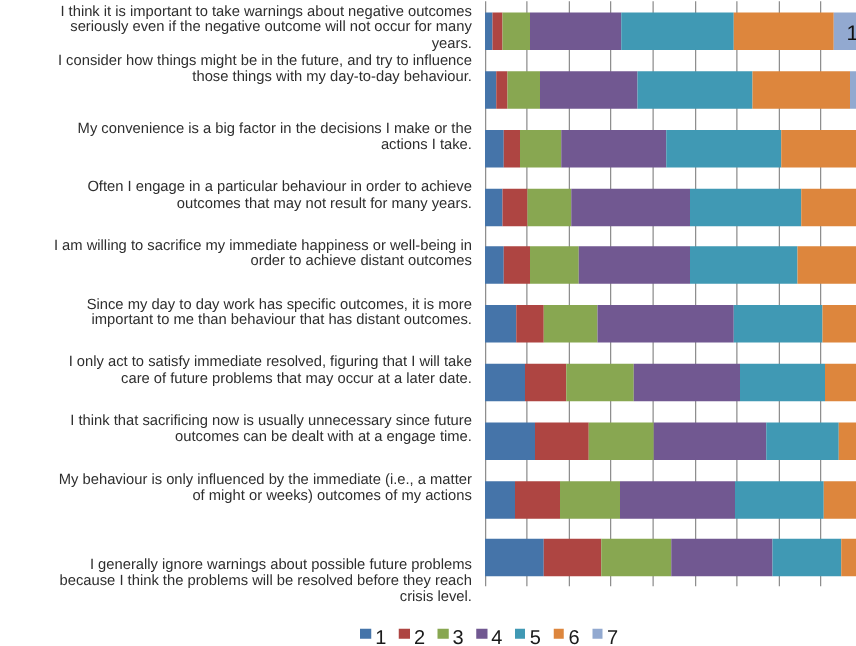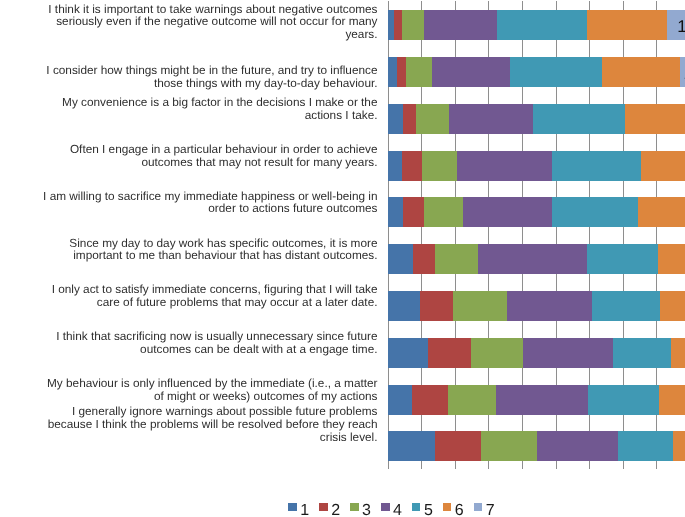--- a/index.html
+++ b/index.html
@@ -39,21 +39,21 @@
     <div class="seg" style="left:344.70px;top:10.20px;width:6.71px;background:#4574a9"></div>
     <div class="seg" style="left:351.41px;top:10.20px;width:8.06px;background:#ae4542"></div>
     <div class="seg" style="left:359.47px;top:10.20px;width:21.15px;background:#88a751"></div>
     <div class="seg" style="left:380.62px;top:10.20px;width:73.85px;background:#715891"></div>
     <div class="seg" style="left:454.47px;top:10.20px;width:89.30px;background:#4099b4"></div>
     <div class="seg" style="left:543.77px;top:10.20px;width:80.23px;background:#dd863d"></div>
     <div class="seg" style="left:624.00px;top:10.20px;width:56.40px;background:#92a9d0"></div>
     <div class="pctlabel" style="left:583.00px;top:12.20px;width:136.40px">17%</div>
   </div>
   <div class="row">
-    <div class="cat-label" style="top:64px">I consider how things might be in the future, and try to influence those things with my day-to-day behaviour.</div>
+    <div class="cat-label" style="top:42px">I consider how things might be in the future, and try to influence those things with my day-to-day behaviour.</div>
     <div class="seg" style="left:344.70px;top:57.00px;width:9.40px;background:#4574a9"></div>
     <div class="seg" style="left:354.10px;top:57.00px;width:9.06px;background:#ae4542"></div>
     <div class="seg" style="left:363.16px;top:57.00px;width:26.18px;background:#88a751"></div>
     <div class="seg" style="left:389.35px;top:57.00px;width:77.88px;background:#715891"></div>
     <div class="seg" style="left:467.23px;top:57.00px;width:91.98px;background:#4099b4"></div>
     <div class="seg" style="left:559.21px;top:57.00px;width:77.55px;background:#dd863d"></div>
     <div class="seg" style="left:636.76px;top:57.00px;width:43.64px;background:#92a9d0"></div>
     <div class="pctlabel" style="left:595.76px;top:59.00px;width:123.64px">13%</div>
   </div>
   <div class="row">
@@ -72,21 +72,21 @@
     <div class="seg" style="left:344.70px;top:150.60px;width:14.44px;background:#4574a9"></div>
     <div class="seg" style="left:359.14px;top:150.60px;width:20.14px;background:#ae4542"></div>
     <div class="seg" style="left:379.28px;top:150.60px;width:34.91px;background:#88a751"></div>
     <div class="seg" style="left:414.19px;top:150.60px;width:95.00px;background:#715891"></div>
     <div class="seg" style="left:509.19px;top:150.60px;width:88.62px;background:#4099b4"></div>
     <div class="seg" style="left:597.82px;top:150.60px;width:54.05px;background:#dd863d"></div>
     <div class="seg" style="left:651.87px;top:150.60px;width:28.53px;background:#92a9d0"></div>
     <div class="pctlabel" style="left:610.87px;top:152.60px;width:108.53px">8%</div>
   </div>
   <div class="row">
-    <div class="cat-label" style="top:189.70px">I am willing to sacrifice my immediate happiness or well-being in order to actions future outcomes</div>
+    <div class="cat-label" style="top:189.70px">I am willing to sacrifice my immediate happiness or well-being in order to achieve distant outcomes</div>
     <div class="seg" style="left:344.70px;top:197.40px;width:15.44px;background:#4574a9"></div>
     <div class="seg" style="left:360.14px;top:197.40px;width:20.48px;background:#ae4542"></div>
     <div class="seg" style="left:380.62px;top:197.40px;width:39.61px;background:#88a751"></div>
     <div class="seg" style="left:420.23px;top:197.40px;width:88.29px;background:#715891"></div>
     <div class="seg" style="left:508.52px;top:197.40px;width:86.27px;background:#4099b4"></div>
     <div class="seg" style="left:594.80px;top:197.40px;width:57.07px;background:#dd863d"></div>
     <div class="seg" style="left:651.87px;top:197.40px;width:28.53px;background:#92a9d0"></div>
     <div class="pctlabel" style="left:610.87px;top:199.40px;width:108.53px">8%</div>
   </div>
   <div class="row">
@@ -94,21 +94,21 @@
     <div class="seg" style="left:344.70px;top:244.20px;width:25.18px;background:#4574a9"></div>
     <div class="seg" style="left:369.88px;top:244.20px;width:22.49px;background:#ae4542"></div>
     <div class="seg" style="left:392.37px;top:244.20px;width:42.97px;background:#88a751"></div>
     <div class="seg" style="left:435.34px;top:244.20px;width:109.10px;background:#715891"></div>
     <div class="seg" style="left:544.44px;top:244.20px;width:70.83px;background:#4099b4"></div>
     <div class="seg" style="left:615.27px;top:244.20px;width:43.64px;background:#dd863d"></div>
     <div class="seg" style="left:658.92px;top:244.20px;width:21.48px;background:#92a9d0"></div>
     <div class="pctlabel" style="left:617.92px;top:246.20px;width:101.48px">6%</div>
   </div>
   <div class="row">
-    <div class="cat-label" style="top:283.30px">I only act to satisfy immediate concerns, figuring that I will take care of future problems that may occur at a later date.</div>
+    <div class="cat-label" style="top:283.30px">I only act to satisfy immediate resolved, figuring that I will take care of future problems that may occur at a later date.</div>
     <div class="seg" style="left:344.70px;top:291.00px;width:32.56px;background:#4574a9"></div>
     <div class="seg" style="left:377.26px;top:291.00px;width:32.56px;background:#ae4542"></div>
     <div class="seg" style="left:409.83px;top:291.00px;width:53.71px;background:#88a751"></div>
     <div class="seg" style="left:463.54px;top:291.00px;width:85.27px;background:#715891"></div>
     <div class="seg" style="left:548.81px;top:291.00px;width:67.81px;background:#4099b4"></div>
     <div class="seg" style="left:616.62px;top:291.00px;width:42.63px;background:#dd863d"></div>
     <div class="seg" style="left:659.25px;top:291.00px;width:21.15px;background:#92a9d0"></div>
     <div class="pctlabel" style="left:618.25px;top:293.00px;width:101.15px">6%</div>
   </div>
   <div class="row">
@@ -127,21 +127,21 @@
     <div class="seg" style="left:344.70px;top:384.60px;width:24.17px;background:#4574a9"></div>
     <div class="seg" style="left:368.87px;top:384.60px;width:35.92px;background:#ae4542"></div>
     <div class="seg" style="left:404.79px;top:384.60px;width:48.34px;background:#88a751"></div>
     <div class="seg" style="left:453.13px;top:384.60px;width:92.32px;background:#715891"></div>
     <div class="seg" style="left:545.45px;top:384.60px;width:70.16px;background:#4099b4"></div>
     <div class="seg" style="left:615.61px;top:384.60px;width:45.99px;background:#dd863d"></div>
     <div class="seg" style="left:661.60px;top:384.60px;width:18.80px;background:#92a9d0"></div>
     <div class="pctlabel" style="left:620.60px;top:386.60px;width:98.80px">5%</div>
   </div>
   <div class="row">
-    <div class="cat-label" style="top:405px">I generally ignore warnings about possible future problems because I think the problems will be resolved before they reach crisis level.</div>
+    <div class="cat-label" style="top:445px">I generally ignore warnings about possible future problems because I think the problems will be resolved before they reach crisis level.</div>
     <div class="seg" style="left:344.70px;top:431.40px;width:47.67px;background:#4574a9"></div>
     <div class="seg" style="left:392.37px;top:431.40px;width:45.99px;background:#ae4542"></div>
     <div class="seg" style="left:438.36px;top:431.40px;width:56.06px;background:#88a751"></div>
     <div class="seg" style="left:494.42px;top:431.40px;width:80.23px;background:#715891"></div>
     <div class="seg" style="left:574.65px;top:431.40px;width:55.39px;background:#4099b4"></div>
     <div class="seg" style="left:630.05px;top:431.40px;width:35.58px;background:#dd863d"></div>
     <div class="seg" style="left:665.63px;top:431.40px;width:14.77px;background:#92a9d0"></div>
     <div class="pctlabel" style="left:624.63px;top:433.40px;width:94.77px">4%</div>
   </div>
 

